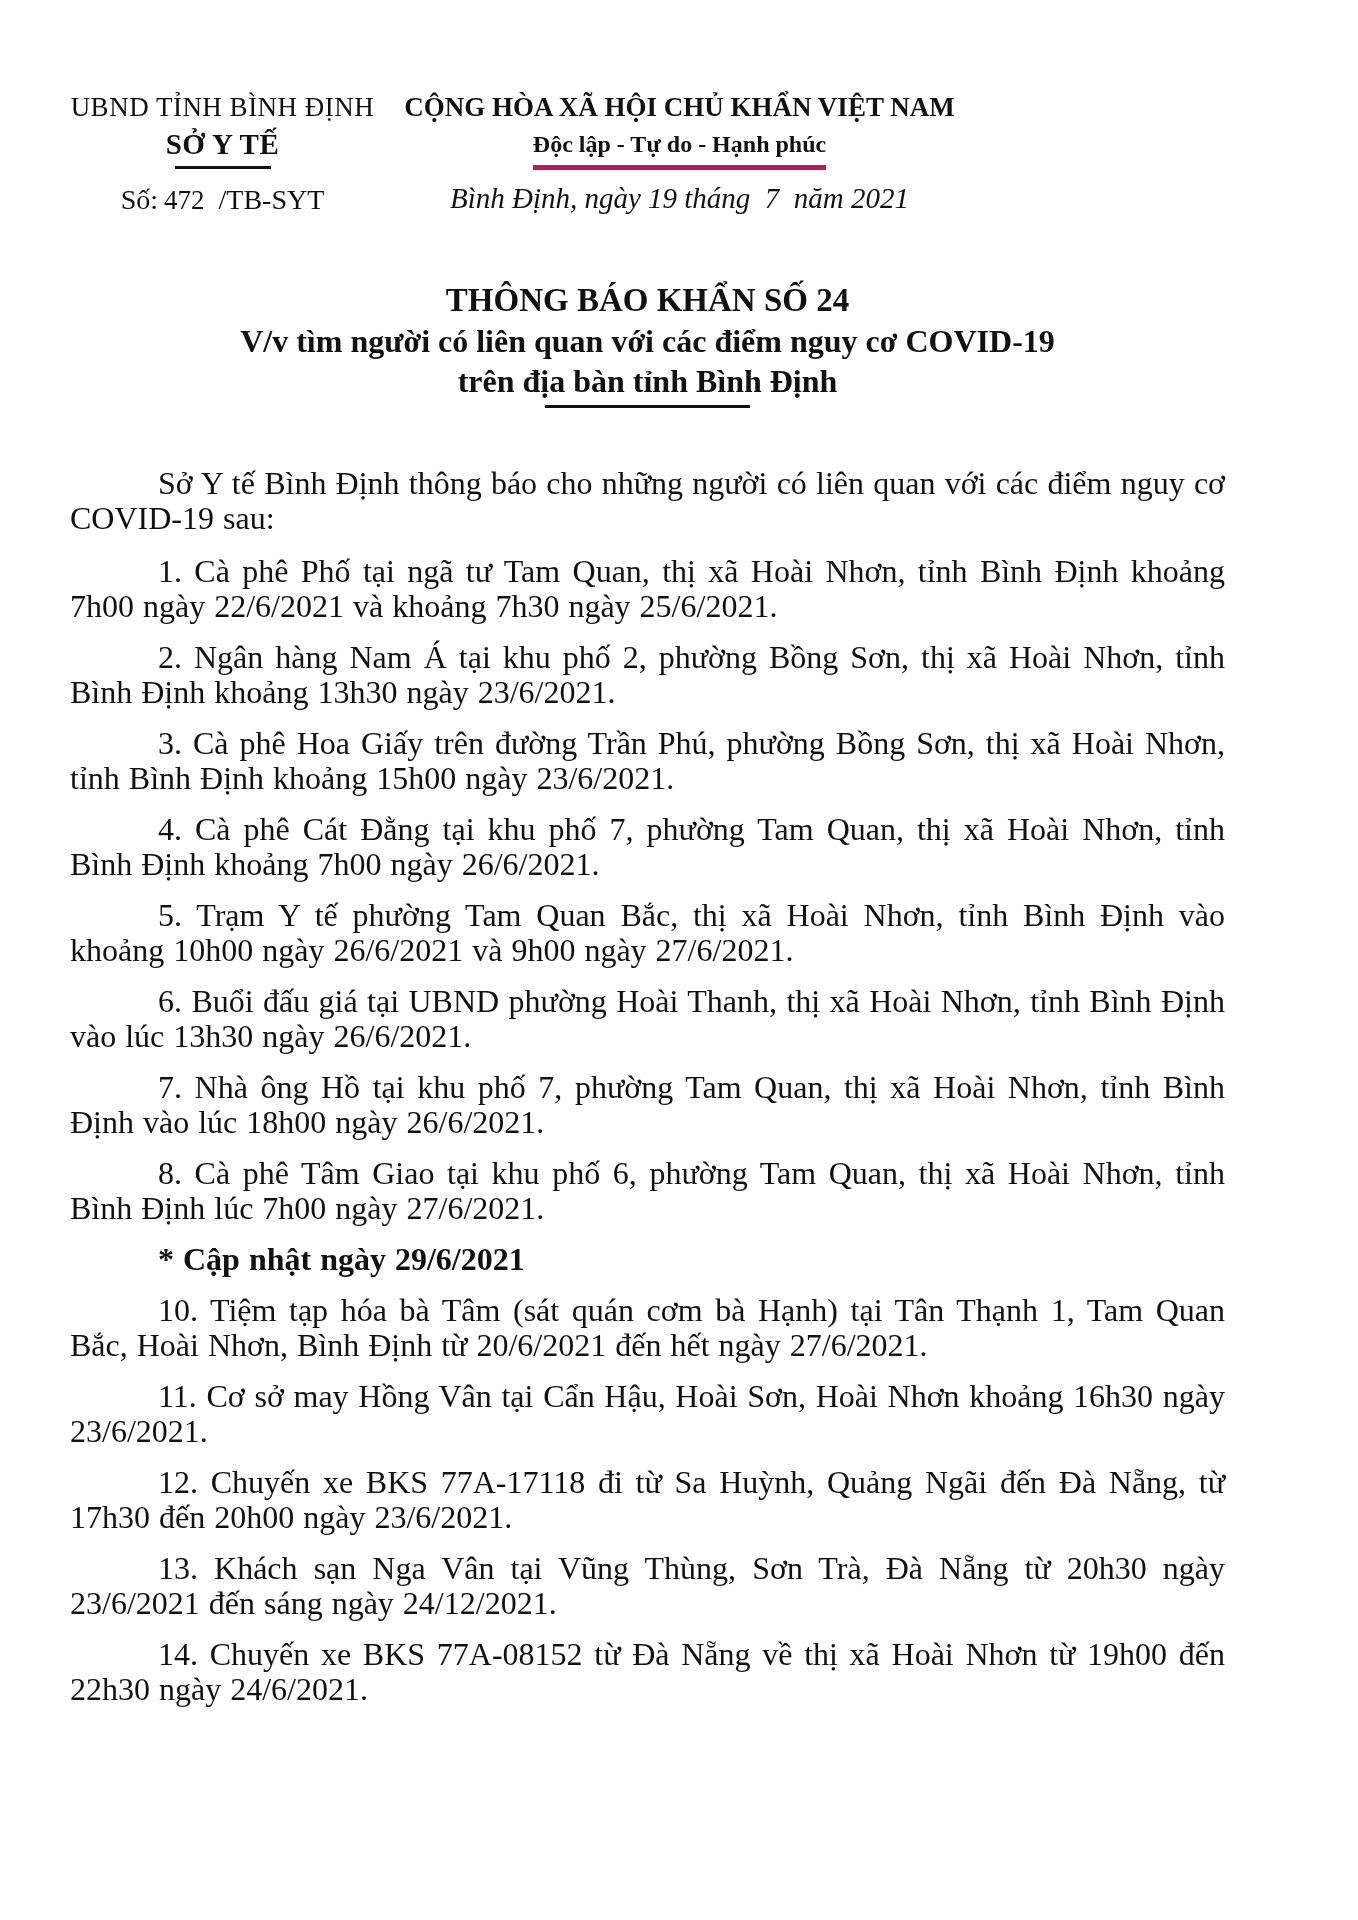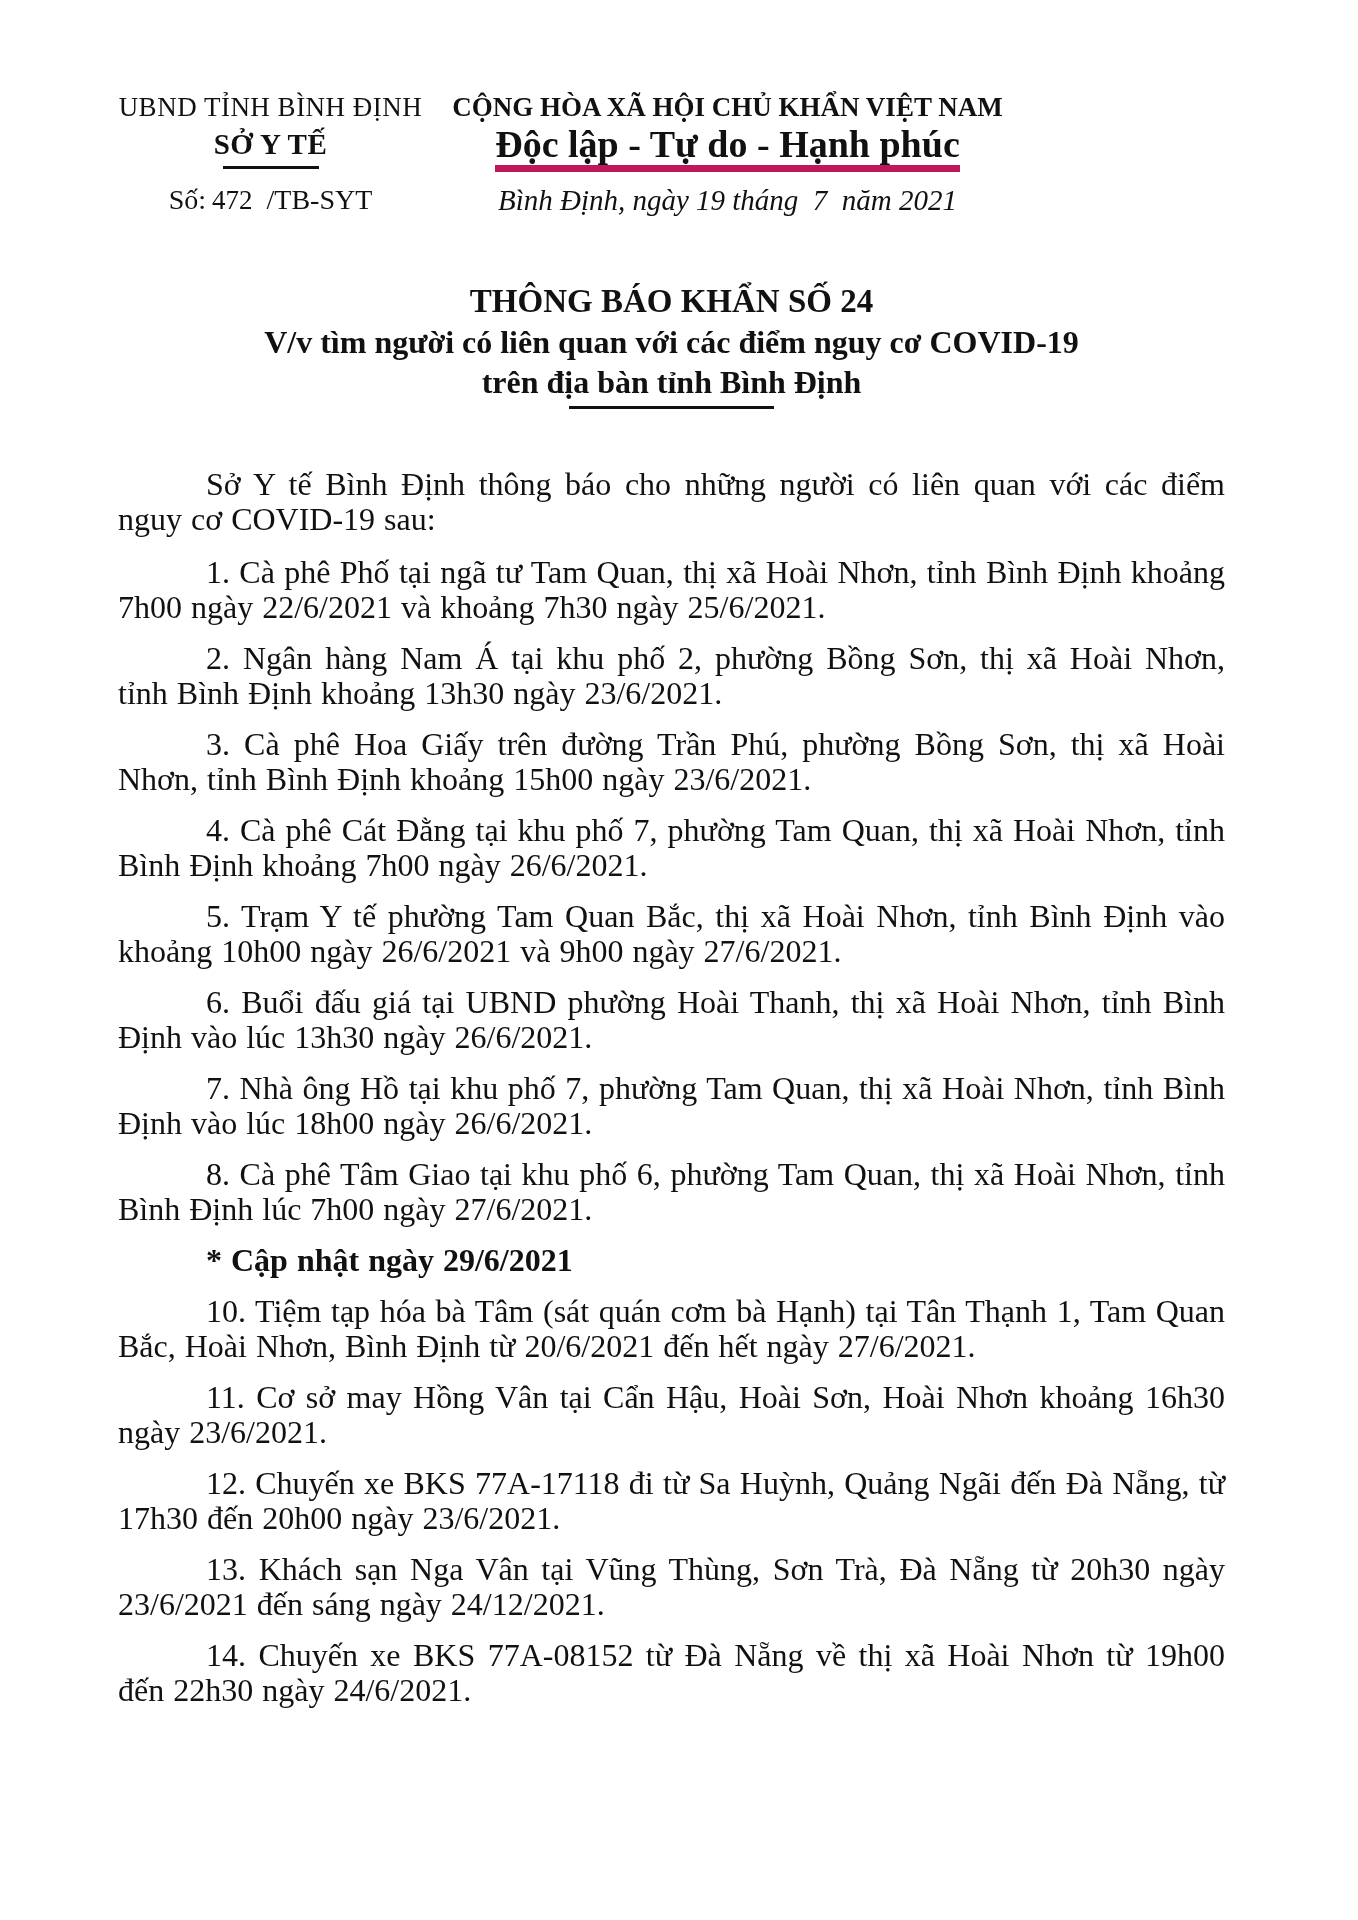--- a/index.html
+++ b/index.html
@@ -10,21 +10,21 @@
     .page {
       position: relative;
       width: 1358px;
       height: 1920px;
       margin: 0 auto;
       background: #ffffff;
       color: #111111;
       font-family: "Liberation Serif", "DejaVu Serif", serif;
       overflow: hidden;
       box-sizing: border-box;
-      padding: 88px 133px 0 118px;
+      padding: 88px 133px 0 70px;
     }
     
     .header {
       display: flex;
       align-items: flex-start;
     }
     .header-left {
       width: 305px;
       text-align: center;
       flex: 0 0 auto;
@@ -63,25 +63,25 @@
       margin: 0 14px 0 6px;
       font-size: 27px;
     }
     .national-title {
       font-size: 27px;
       font-weight: bold;
       line-height: 38px;
     }
     .motto {
       display: inline-block;
-      font-size: 38px;
+      font-size: 24px;
       font-weight: bold;
       line-height: 37px;
       padding-bottom: 2px;
-      border-bottom: 7px solid #be185d;
+      border-bottom: 5px solid #be185d;
     }
     .dateline {
       margin-top: 11px;
       font-size: 29px;
       font-style: italic;
       line-height: 35px;
       white-space: pre;
     }
     
     .title-block {

